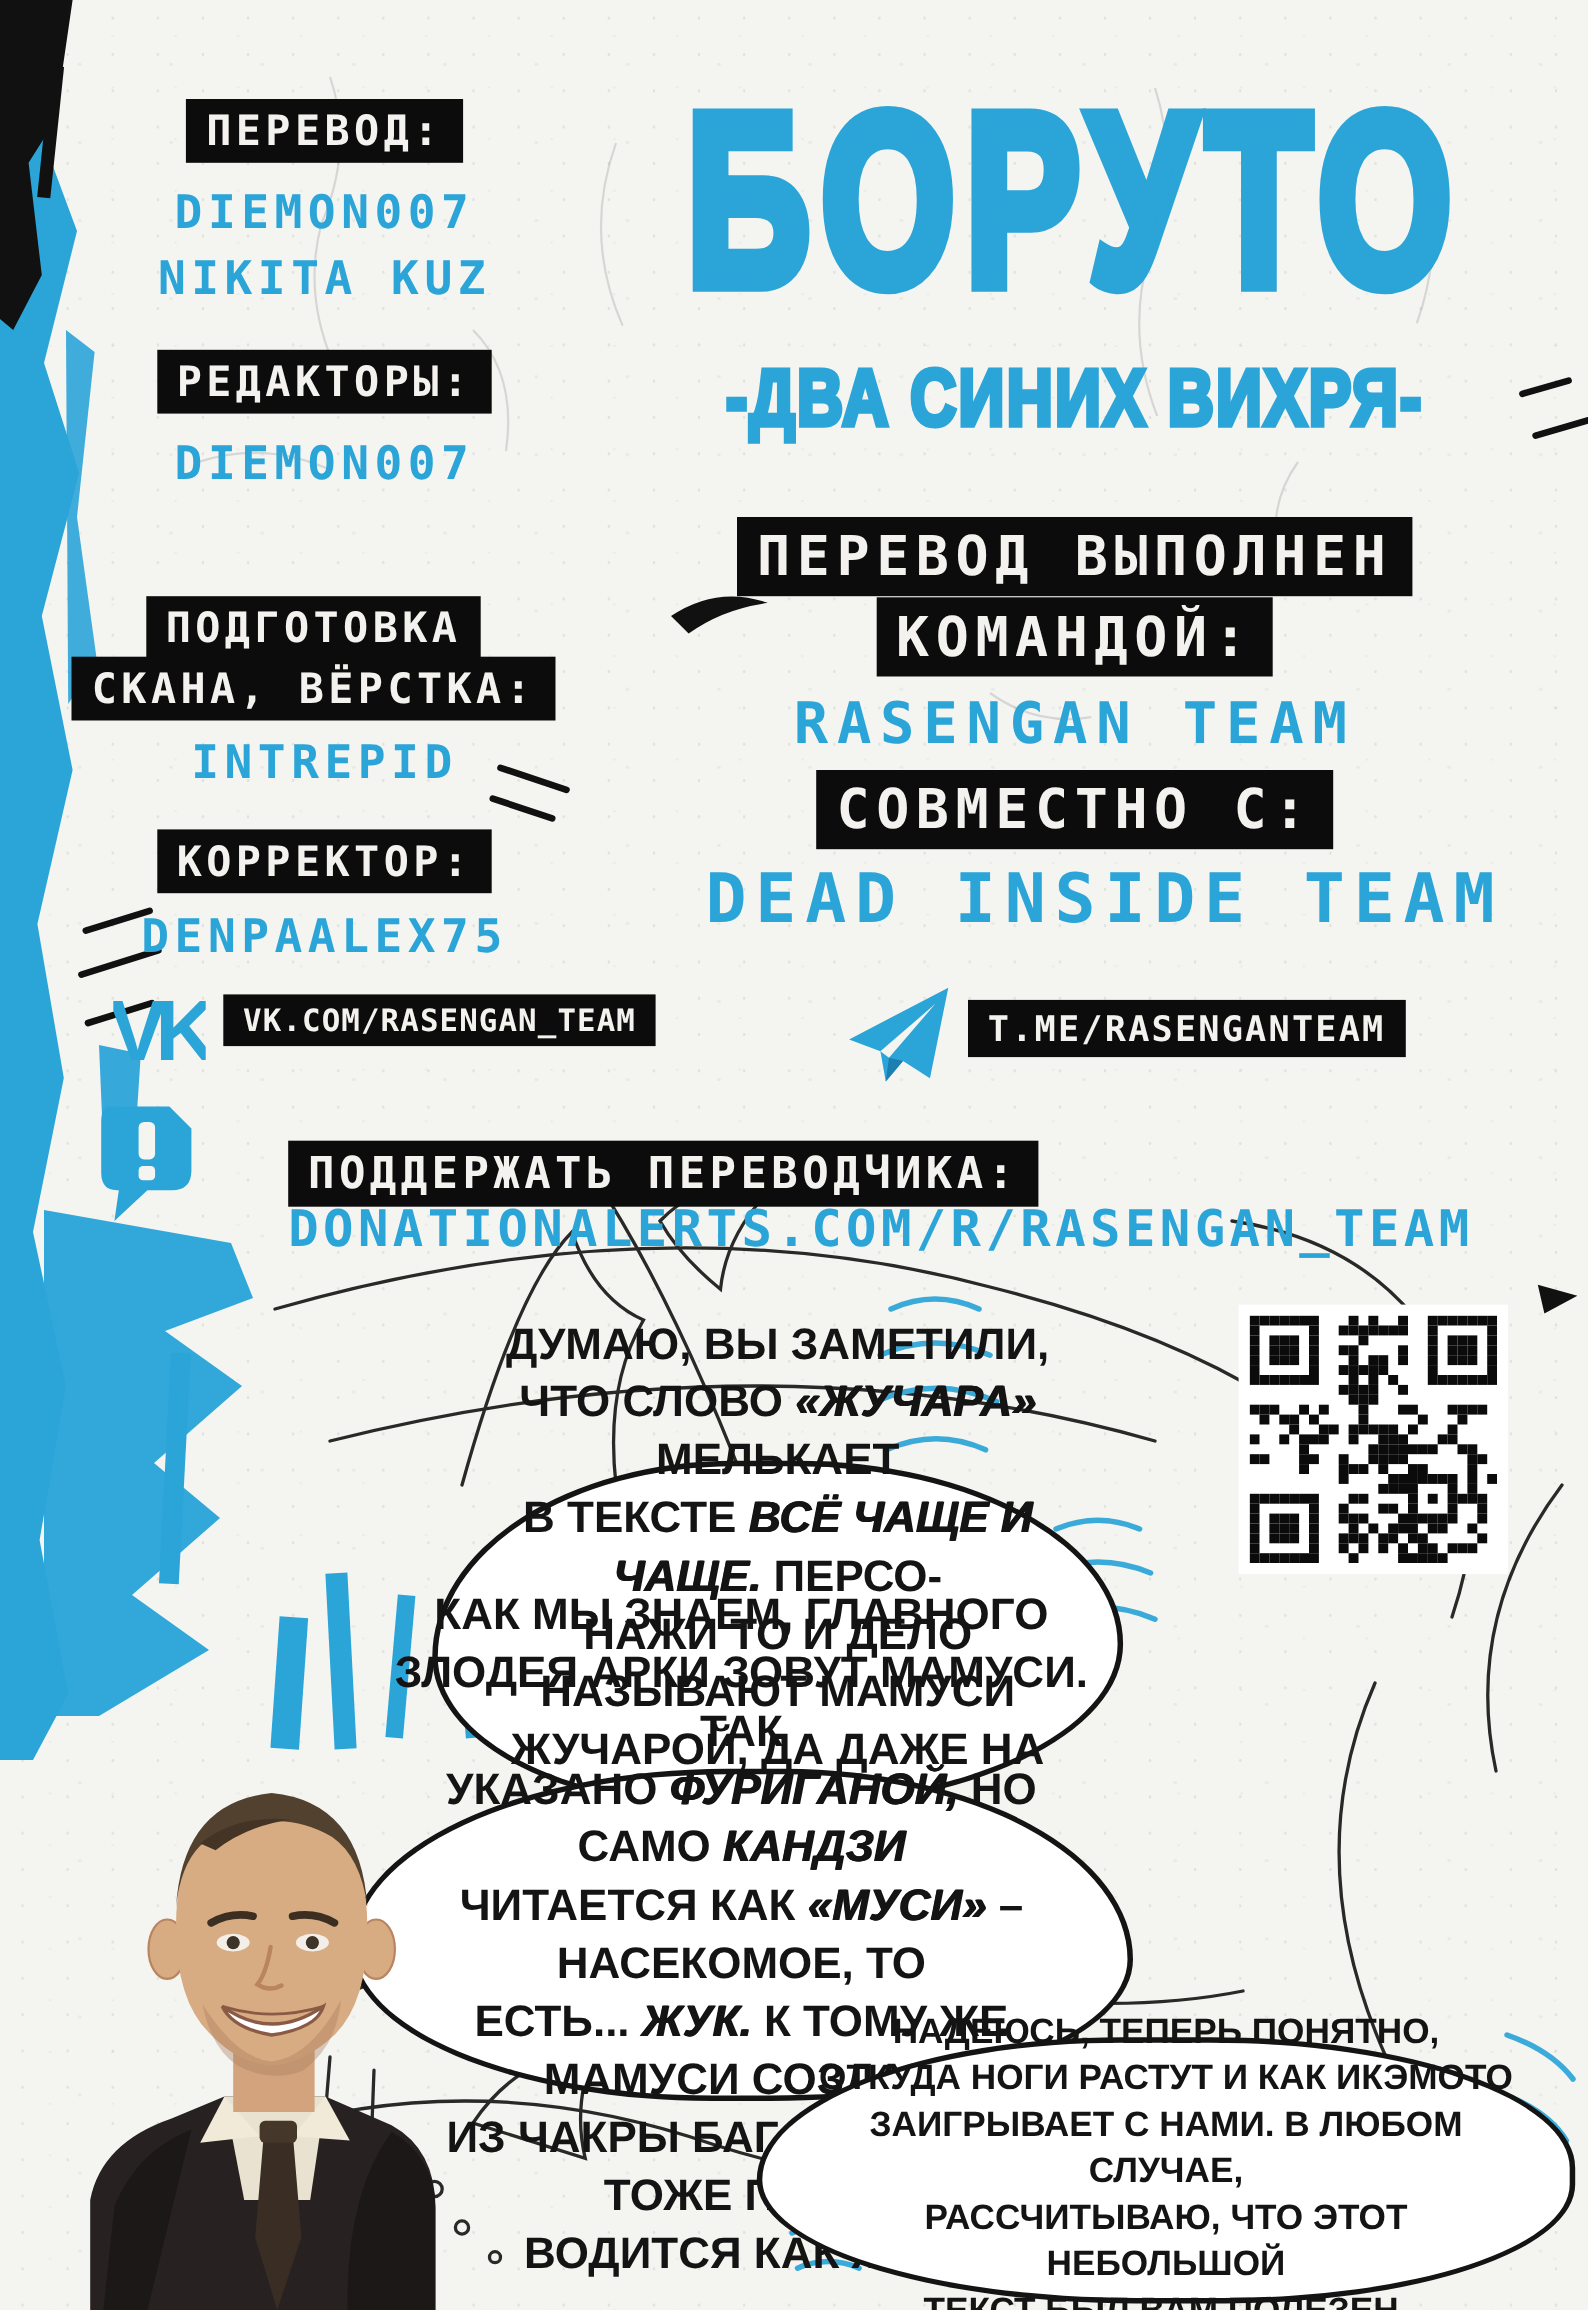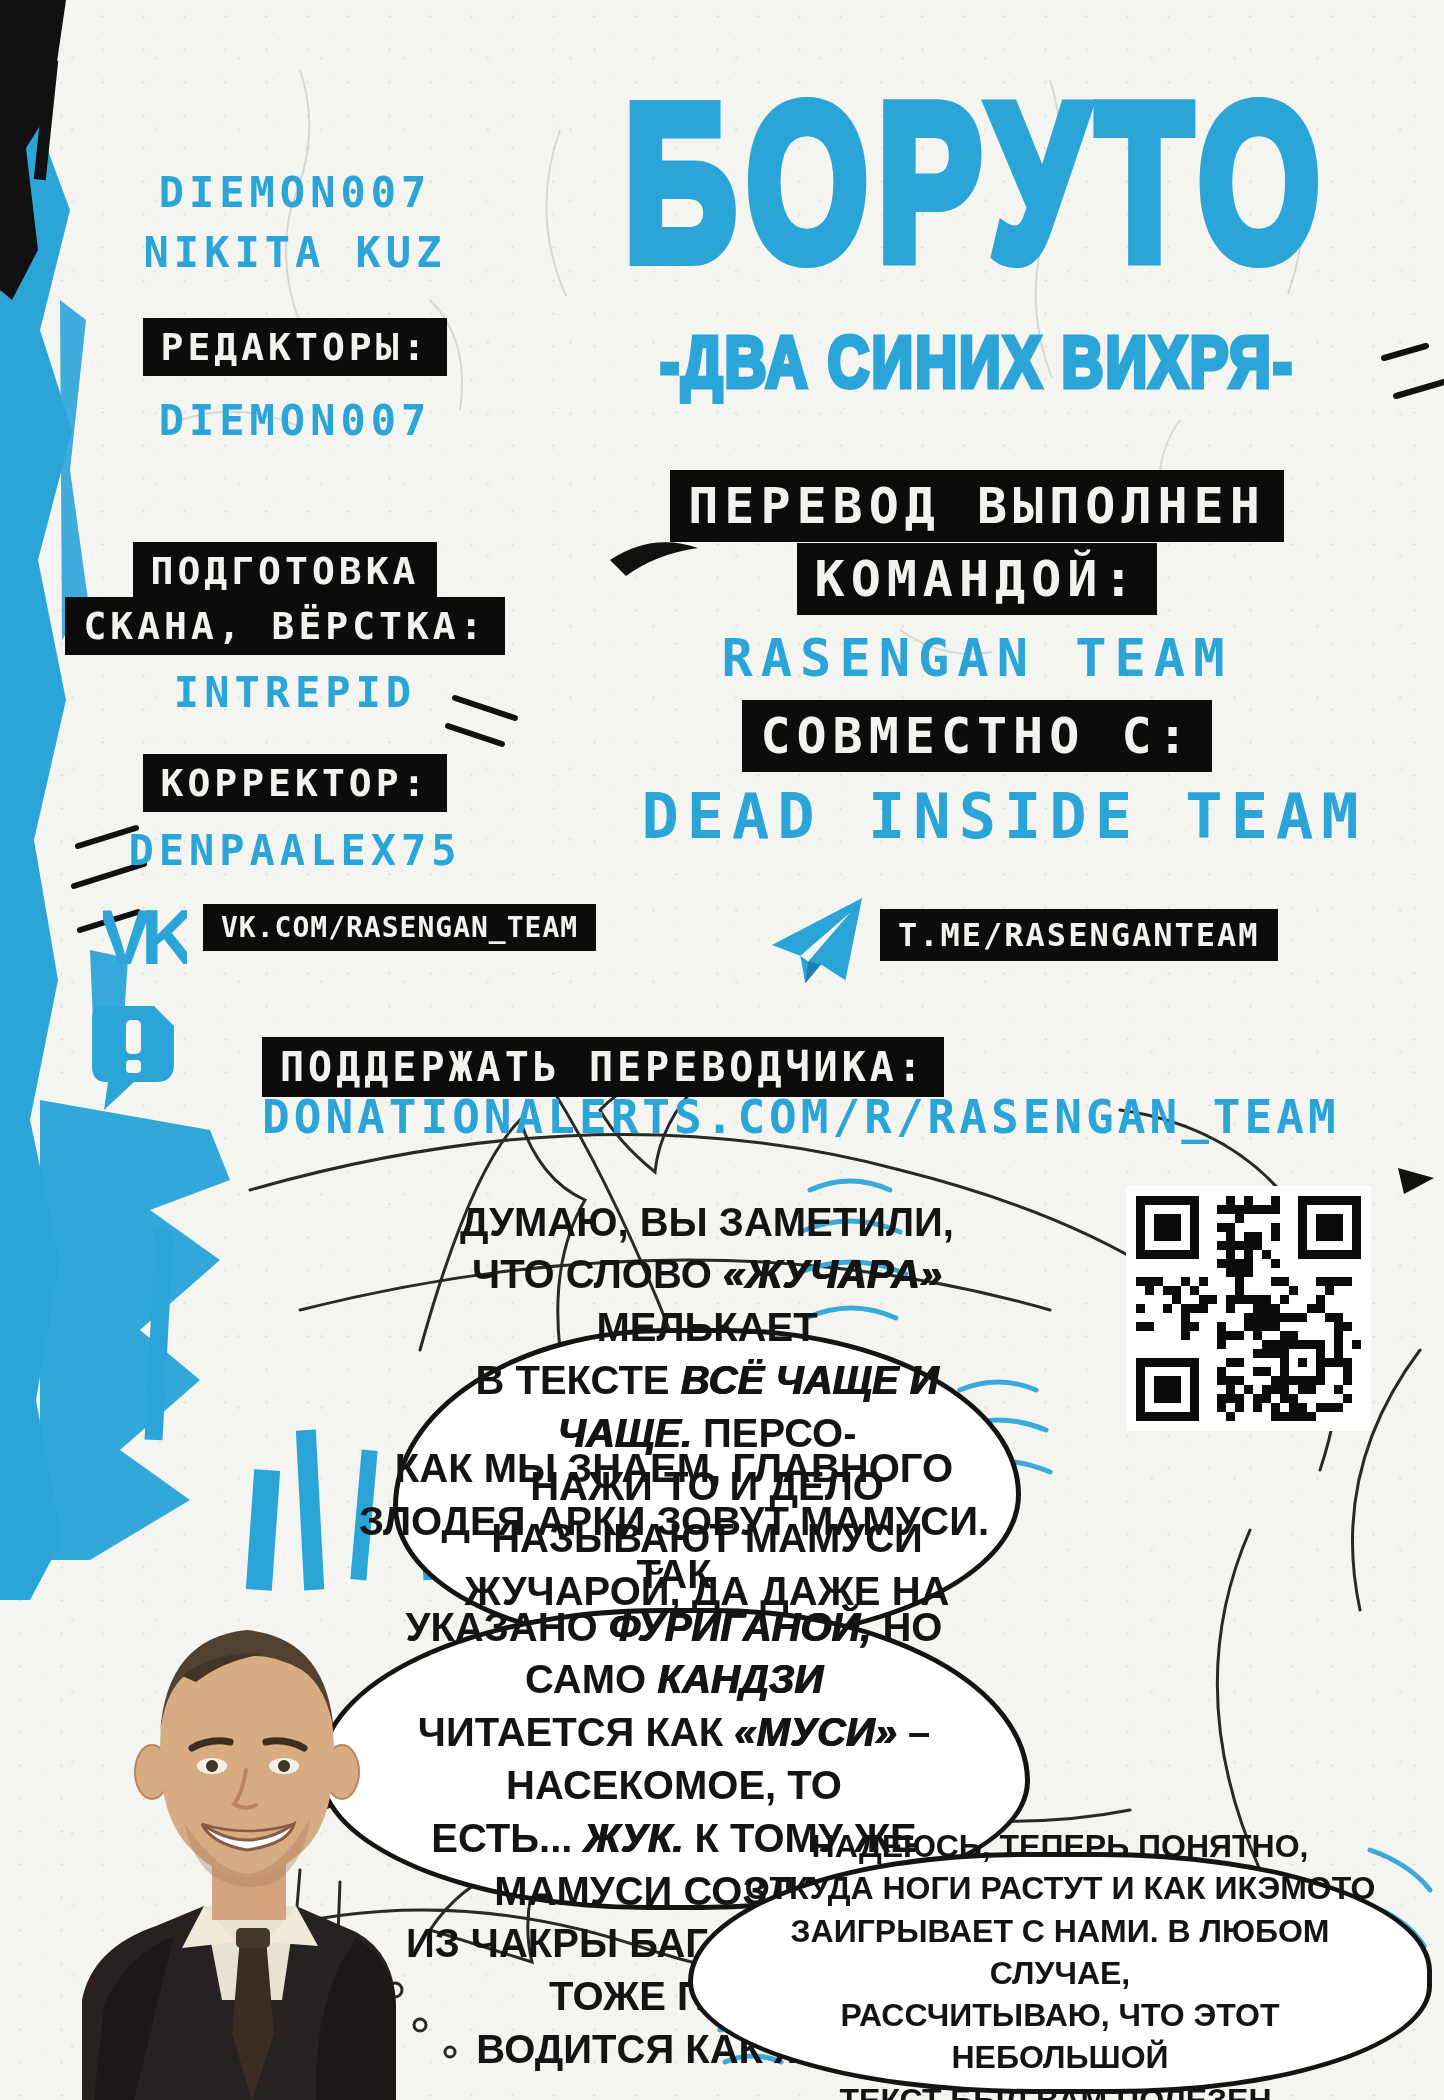--- a/index.html
+++ b/index.html
@@ -130,20 +130,23 @@
     <rect x="40" y="60" width="12" height="120" transform="rotate(6 46 120)"></rect>
     <path d="M610 560 q42 -28 88 -12 q-42 6 -72 28 Z"></path>
     <g stroke="#111" stroke-width="6" stroke-linecap="round" fill="none">
       <path d="M455 698 l60 20 M448 726 l54 18"></path>
       <path d="M78 846 l58 -18 M74 886 l70 -22 M80 930 l58 -18"></path>
       <path d="M1384 358 l42 -12 M1396 396 l48 -14"></path>
     </g>
     <path d="M1398 1168 l36 10 -30 16 Z"></path>
   </svg>
 
+  <div class="abs credit-label" style="left:80px;top:92px;width:430px;">
+    <span class="boxline">ПЕРЕВОД:</span>
+  </div>
   <div class="abs blue-type credit-name" style="left:80px;top:168px;width:430px;">DIEMON007</div>
   <div class="abs blue-type credit-name" style="left:80px;top:228px;width:430px;">NIKITA KUZ</div>
 
   <div class="abs credit-label" style="left:80px;top:320px;width:430px;">
     <span class="boxline">РЕДАКТОРЫ:</span>
   </div>
   <div class="abs blue-type credit-name" style="left:80px;top:396px;width:430px;">DIEMON007</div>
 
   <div class="abs credit-label" style="left:60px;top:544px;width:450px;">
     <span class="boxline">ПОДГОТОВКА

